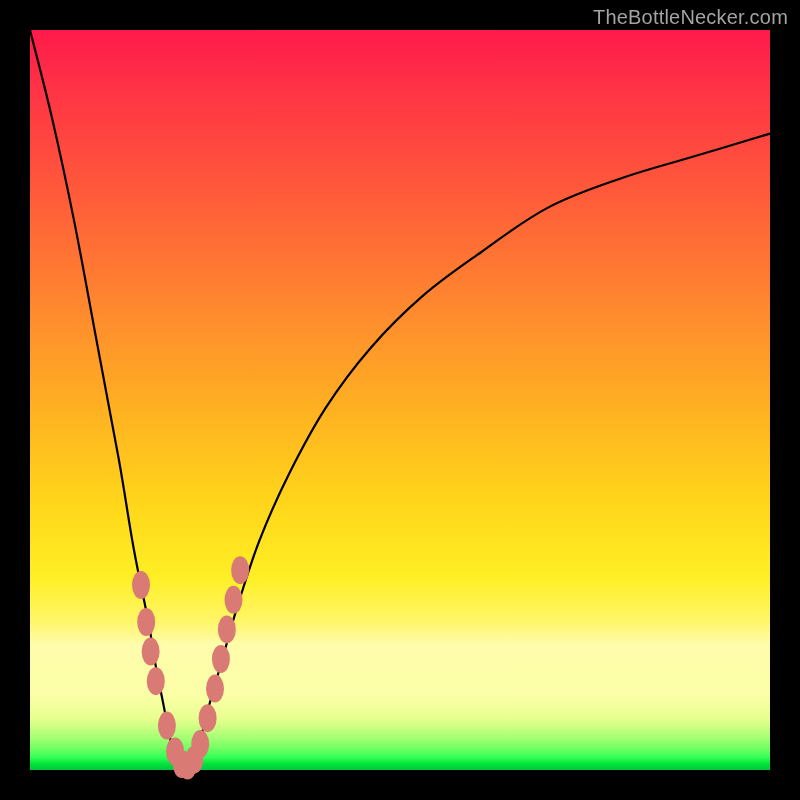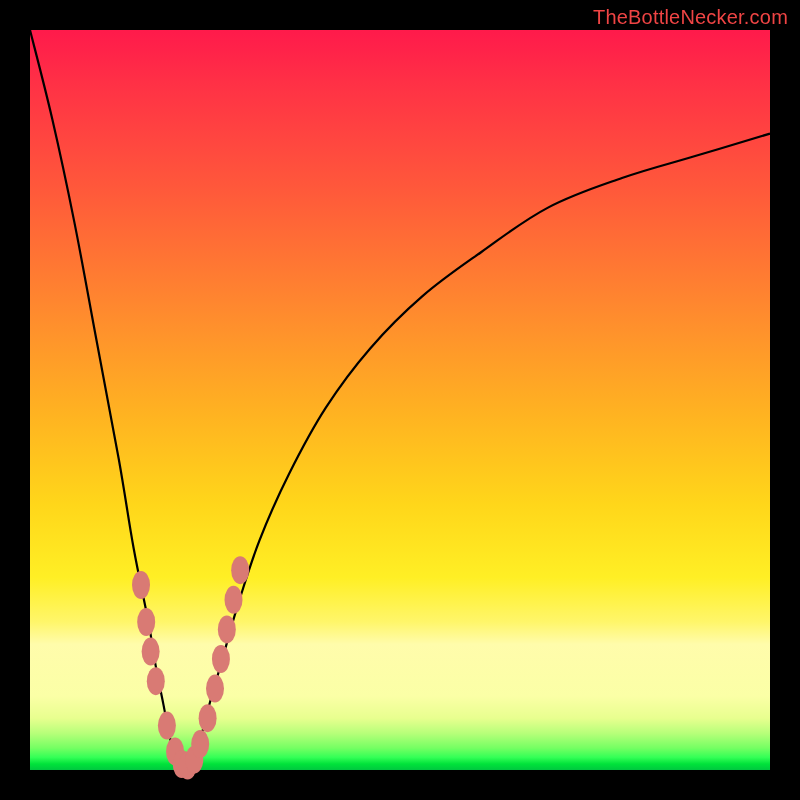--- a/index.html
+++ b/index.html
@@ -43,21 +43,21 @@
       #76ff63 97%,
       #33ff56 98.3%,
       #00e23a 99.2%,
       #00c840 100%
     );
   }
   .watermark {
     position: absolute;
     top: 6px;
     right: 12px;
-    color: #ef4444;
+    color: #a3a3a3;
     font-size: 20px;
     letter-spacing: 0.2px;
     font-weight: 400;
     user-select: none;
   }
   svg.curve {
     position: absolute;
     left: 0;
     top: 0;
     width: 740px;

